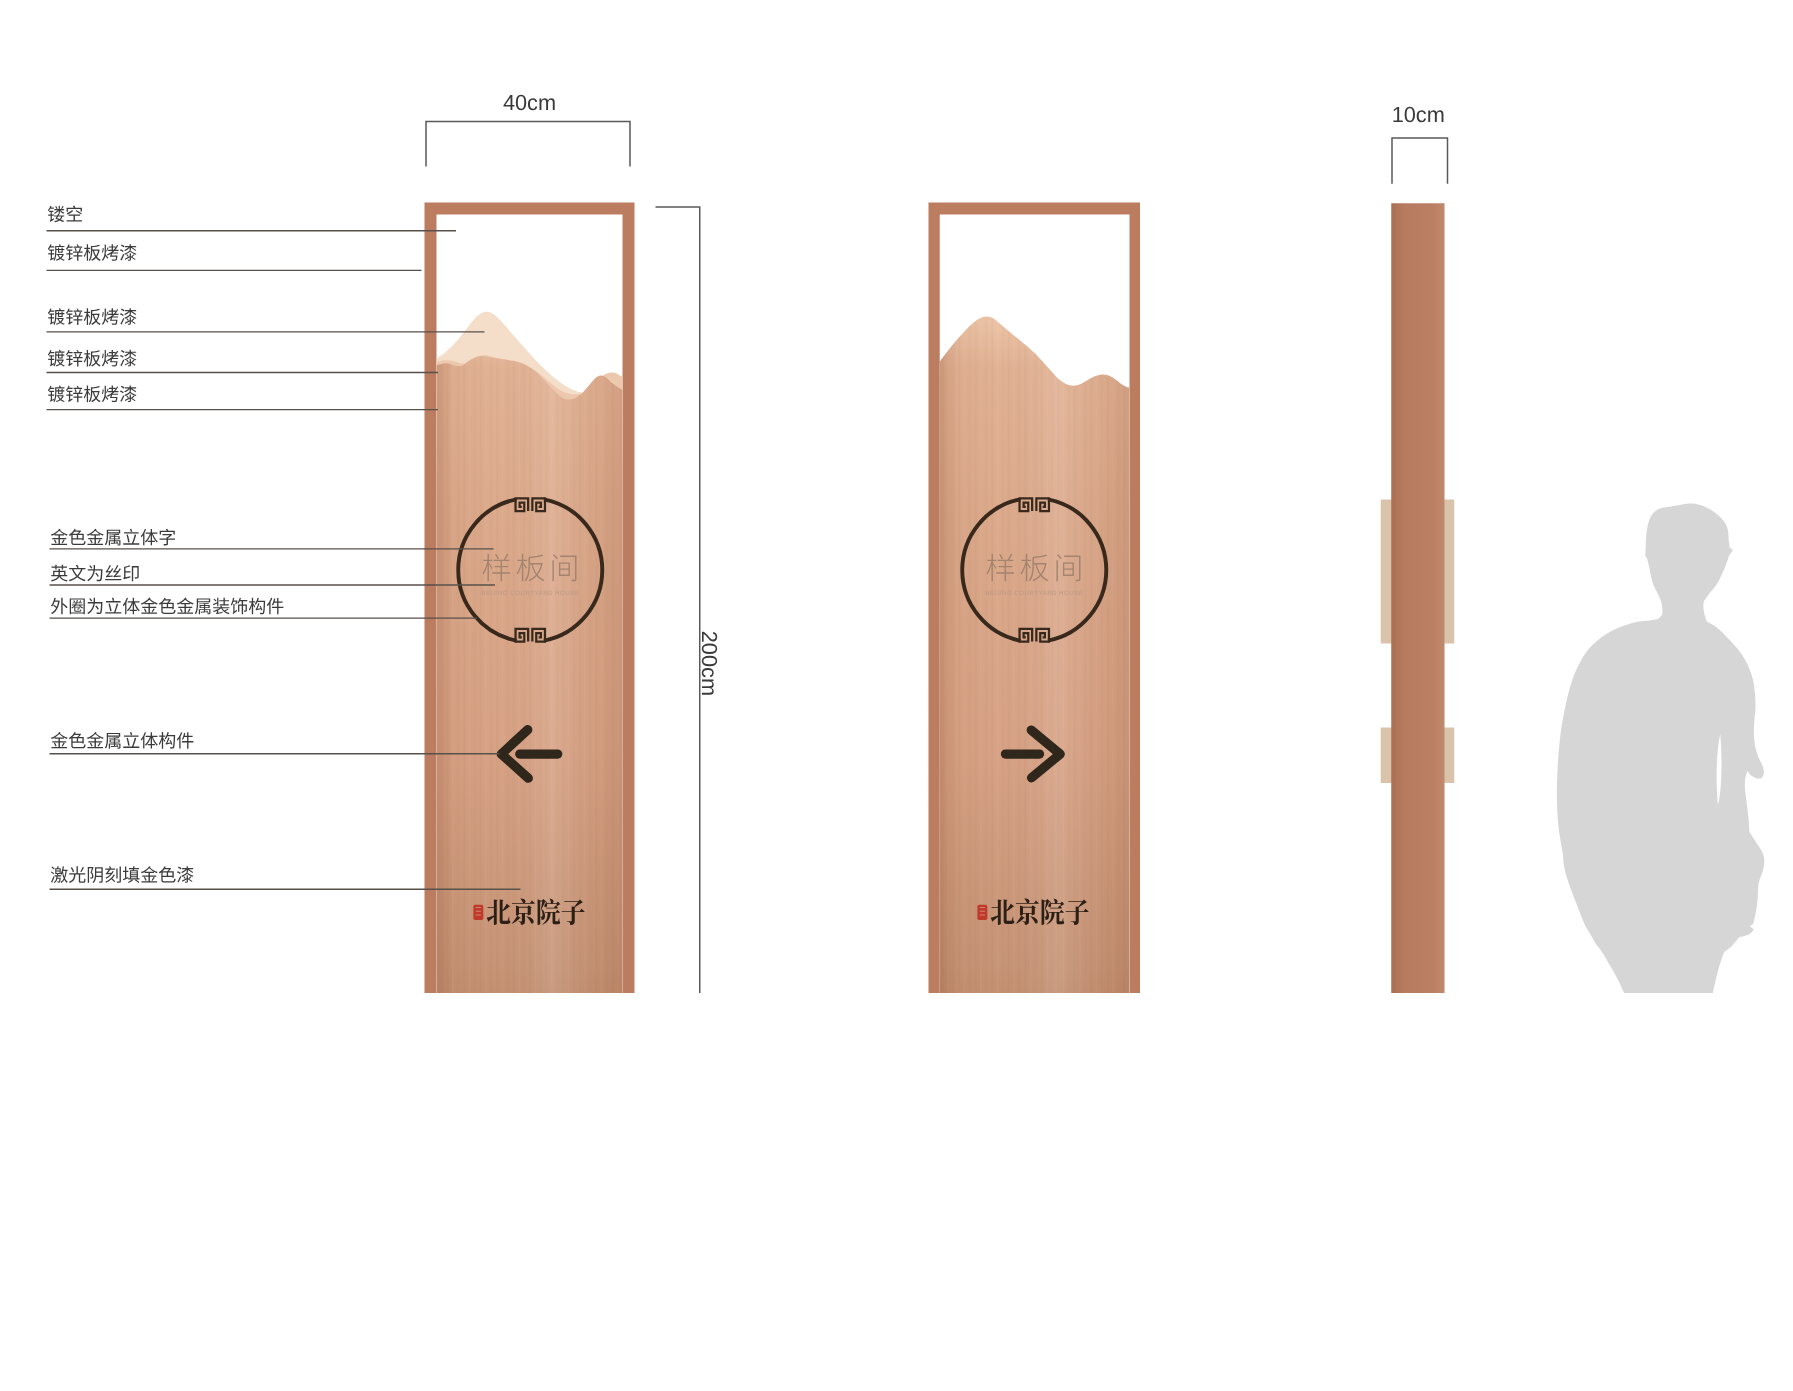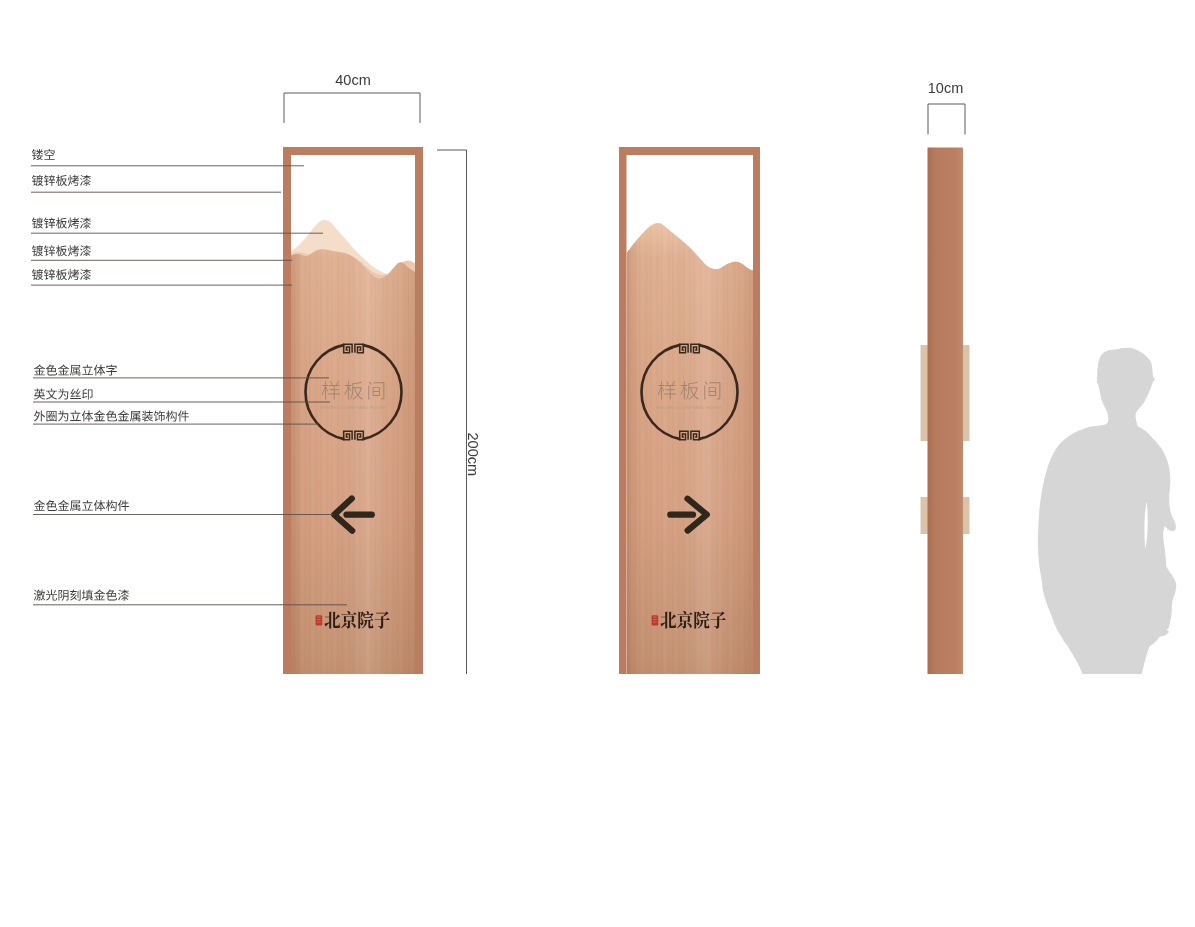--- a/index.html
+++ b/index.html
@@ -1,14 +1,14 @@
 <!DOCTYPE html>
 <html><head><meta charset="utf-8"><title>sign design</title><style>
 html,body{margin:0;padding:0;background:#fff;}
-#page{position:relative;width:1195px;height:662px;overflow:hidden;font-family:"Liberation Sans",sans-serif;margin-top:12px;}
+#page{position:relative;width:1195px;height:662px;overflow:hidden;font-family:"Liberation Sans",sans-serif;}
 </style></head><body>
 <div id="page">
 <svg width="1195" height="927" viewBox="0 0 1195 927" xmlns="http://www.w3.org/2000/svg">
 <defs>
 <linearGradient id="panelGrad" gradientUnits="userSpaceOnUse" x1="0" y1="205" x2="0" y2="822">
 <stop offset="0" stop-color="#eec9ac"></stop>
           <stop offset="0.065" stop-color="#e2b294"></stop>
 <stop offset="0.22" stop-color="#dcaa8c"></stop>
           <stop offset="0.48" stop-color="#d7a285"></stop>
 <stop offset="0.71" stop-color="#c69476"></stop>

